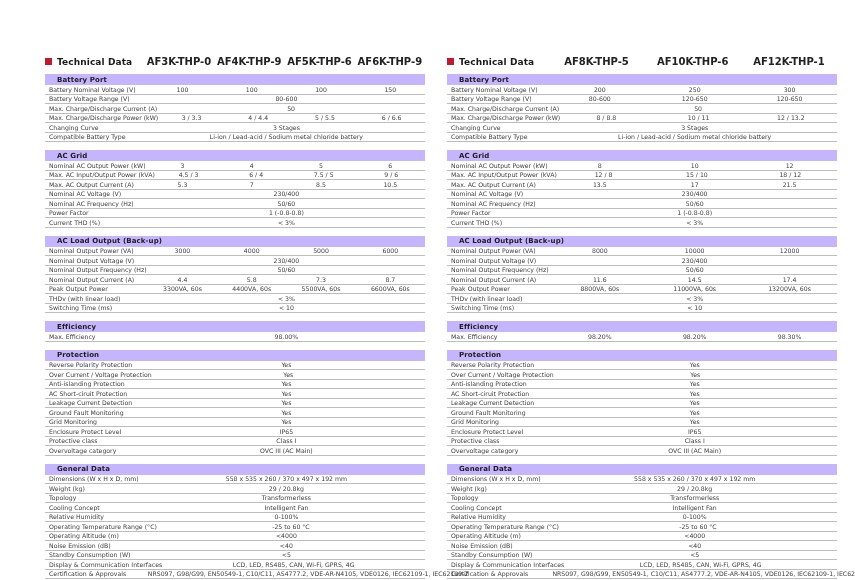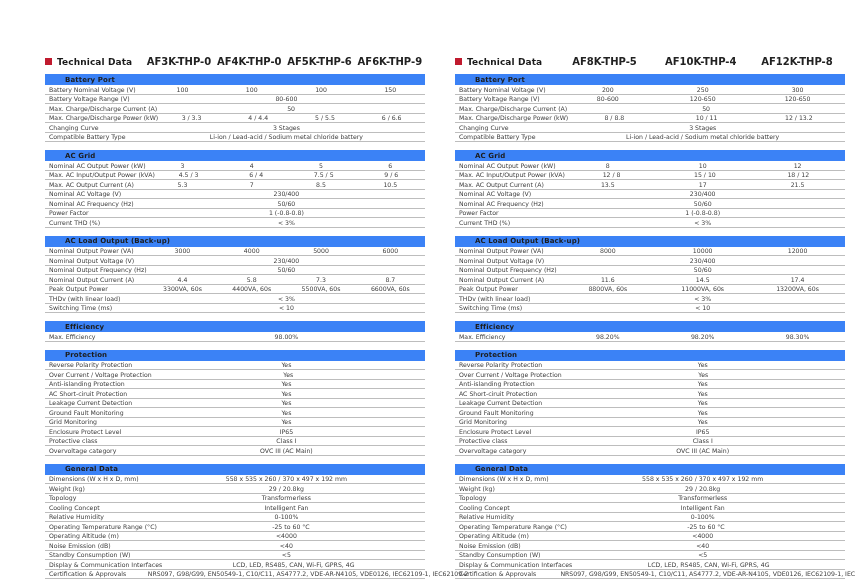--- a/index.html
+++ b/index.html
@@ -3,55 +3,55 @@
 <meta charset="utf-8">
 <style>
   html,body{margin:0;padding:0;}
   body{
     width:855px;height:580px;background:#ffffff;overflow:hidden;
     font-family:"DejaVu Sans","Liberation Sans",sans-serif;
     color:#3a3a3a;-webkit-font-smoothing:antialiased;
   }
   .sheet{
     box-sizing:border-box;width:855px;height:580px;
-    padding:55px 10px 0 45px;display:flex;gap:30px;background:#fff;
+    padding:55px 10px 0 45px;display:flex;gap:22px;background:#fff;
   }
   .page{flex:0 0 auto;}
   .page.p0{width:380px;}
   .page.p1{width:390px;}
   
   .t-head{display:flex;align-items:center;margin-bottom:6px;height:13px;}
   .red-sq{flex:0 0 7px;width:7px;height:7px;background:#c01a2e;margin-right:5px;margin-top:-1px;}
   .t-title{flex:0 0 calc(26% - 12px);font-size:9px;font-weight:bold;color:#1a1a1a;letter-spacing:.1px;white-space:nowrap;}
   .model{flex:1 1 0;text-align:center;font-size:10px;font-weight:bold;color:#222;white-space:nowrap;}
   
   .sec{margin-bottom:8px;}
   .sec-bar{
-    height:11px;background:#3b82f6;display:flex;align-items:center;
-    padding-left:20px;box-sizing:border-box;
+    height:11px;background:#c4b5fd;display:flex;align-items:center;
+    padding-left:12px;box-sizing:border-box;
   }
   .sec-title{font-size:7px;font-weight:bold;color:#1c1c1c;letter-spacing:.1px;}
   .row{
     display:flex;align-items:center;height:9.5px;
     border-bottom:1px solid #bdbdbd;box-sizing:border-box;
   }
   .lbl{flex:0 0 26%;padding-left:4px;font-size:6.2px;color:#3d3d3d;white-space:nowrap;overflow:visible;}
   .val{flex:1 1 0;text-align:center;font-size:6.2px;color:#3d3d3d;white-space:nowrap;}
   .vspan{flex:1 1 0;text-align:center;}
 </style>
 </head>
 <body>
 
 <div class="sheet">
   <section class="page p0">
       <div class="t-head">
         <span class="red-sq"></span>
         <span class="t-title">Technical Data</span>
         <span class="model">AF3K-THP-0</span>
-        <span class="model">AF4K-THP-0</span>
+        <span class="model">AF4K-THP-9</span>
         <span class="model">AF5K-THP-6</span>
         <span class="model">AF6K-THP-9</span>
       </div>
       <div class="sec">
         <div class="sec-bar">
           <span class="sec-title">Battery Port</span>
         </div>
         <div class="row">
           <span class="lbl">Battery Nominal Voltage (V)</span>
           <span class="val">100</span>
@@ -273,22 +273,22 @@
           <span class="lbl">EMC</span>
           <span class="val vspan">EN61000-6-2, EN61000-6-3</span>
         </div>
       </div>
     </section>
   <section class="page p1">
       <div class="t-head">
         <span class="red-sq"></span>
         <span class="t-title">Technical Data</span>
         <span class="model">AF8K-THP-5</span>
-        <span class="model">AF10K-THP-4</span>
-        <span class="model">AF12K-THP-8</span>
+        <span class="model">AF10K-THP-6</span>
+        <span class="model">AF12K-THP-1</span>
       </div>
       <div class="sec">
         <div class="sec-bar">
           <span class="sec-title">Battery Port</span>
         </div>
         <div class="row">
           <span class="lbl">Battery Nominal Voltage (V)</span>
           <span class="val">200</span>
           <span class="val">250</span>
           <span class="val">300</span>

